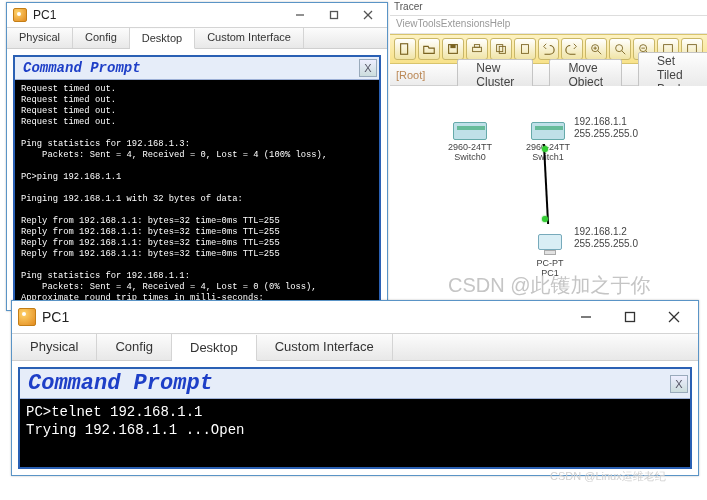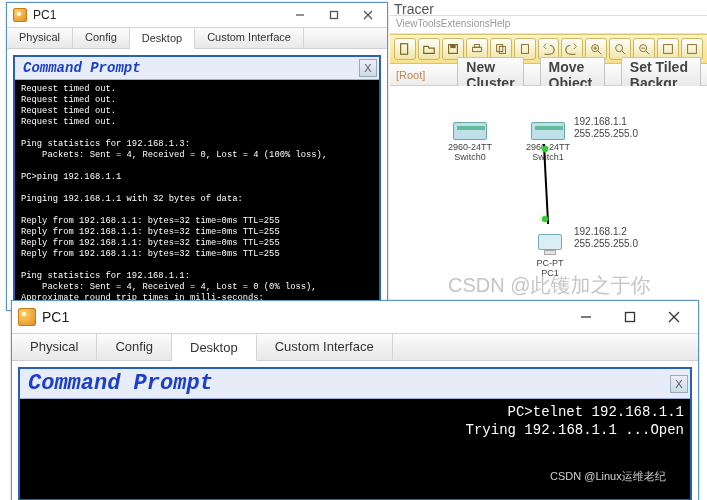--- a/index.html
+++ b/index.html
@@ -1,28 +1,28 @@
 <!DOCTYPE html>
 <html><head>
 <meta charset="utf-8">
 <style>
   * { box-sizing: border-box; margin: 0; padding: 0; }
   body { font-family: "Segoe UI", Tahoma, sans-serif; font-size: 11px; background: #fff; width: 707px; height: 500px; position: relative; overflow: hidden; }
 
   
   .tracer-fragment { position: absolute; left: 390px; top: 0; right: 0; height: 290px; background: #fff; }
-  .tracer-title { height: 16px; padding: 1px 4px; font-size: 14px; color: #555; border-bottom: 1px solid #ddd; }
+  .tracer-title { height: 16px; padding: 1px 4px; font-size: 10px; color: #555; border-bottom: 1px solid #ddd; }
   .tracer-menu { height: 18px; padding: 2px 6px; color: #999; font-size: 10px; display: flex; border-bottom: 1px solid #e4e4e4; }
   .tracer-menu span { color: #999; }
   .tracer-toolbar { height: 30px; background: linear-gradient(#fdf2c2,#f8e28a); border-top: 1px solid #d8c46d; border-bottom: 1px solid #d8c46d; display: flex; gap: 2px; align-items: center; padding: 0 4px; }
   .tool-icn { width: 22px; height: 22px; border: 1px solid #c9b768; border-radius: 3px; background: linear-gradient(#fff,#f0e4a6); display: flex; align-items: center; justify-content: center; color: #7a6320; font-size: 12px; }
   .tool-icn svg { width: 14px; height: 14px; }
   .tracer-sub { height: 22px; background: linear-gradient(#fdfdfd,#ececec); border-bottom: 1px solid #d0d0d0; display: flex; align-items: center; padding: 0 6px; gap: 16px; color: #b85; }
   .tracer-sub .filler { flex: 1; }
-  .btn-sub { background: linear-gradient(#fdfdfd,#e4e4e4); border: 1px solid #c4c4c4; border-radius: 2px; font-size: 14px; padding: 1px 8px; color: #444; font-weight: bold; }
+  .btn-sub { background: linear-gradient(#fdfdfd,#e4e4e4); border: 1px solid #c4c4c4; border-radius: 2px; font-size: 12px; padding: 1px 18px; color: #444; }
   .canvas { position: relative; height: 200px; background: #fff; }
   .device { position: absolute; text-align: center; font-size: 9px; color: #444; }
   .sw-img { width: 34px; height: 18px; background: #bfe0e8; border: 1px solid #6aa; border-radius: 2px; margin: 0 auto 2px; position: relative; }
   .sw-img::before { content: ""; position: absolute; left: 3px; top: 3px; width: 28px; height: 4px; background: #6b9; }
   .pc-img { width: 24px; height: 22px; margin: 0 auto 2px; position: relative; }
   .pc-img .mon { width: 24px; height: 16px; background: #d9eef5; border: 1px solid #7ab; border-radius: 2px; }
   .pc-img .base { width: 12px; height: 5px; background: #e2e2e2; border: 1px solid #aaa; margin: 0 auto; }
   .led { width: 6px; height: 6px; border-radius: 50%; position: absolute; }
   .led.g { background: #3c3; box-shadow: 0 0 2px #3c3; }
   .wire { position: absolute; background: #000; }
@@ -52,21 +52,21 @@
   
   #win1 { left: 6px; top: 2px; width: 382px; }
   #win1 .cmd-title { font-size: 14px; }
   #win1 .term { font-size: 8.8px; line-height: 11px; height: 222px; }
   #win2 { left: 11px; top: 300px; width: 688px; }
   #win2 .titlebar { height: 32px; font-size: 14px; }
   #win2 .app-icn { width: 18px; height: 18px; }
   #win2 .tabs { height: 28px; font-size: 13px; }
   #win2 .tab { padding: 5px 18px; }
   #win2 .cmd-title { font-size: 22px; }
-  #win2 .term { font-size: 14px; line-height: 18px; height: 100px; text-align: right; }
+  #win2 .term { font-size: 14px; line-height: 18px; height: 68px; }
   #win2 .win-btn { width: 44px; height: 28px; }
   #win2 .win-btn svg { width: 12px; height: 12px; }
 
   .water2 { position: absolute; left: 550px; top: 469px; color: #d0d0d0; font-size: 11px; font-family: "Microsoft YaHei", sans-serif; }
 </style>
 </head>
 <body>
 
 <div class="tracer-fragment">
   <div class="tracer-title">Tracer</div>

